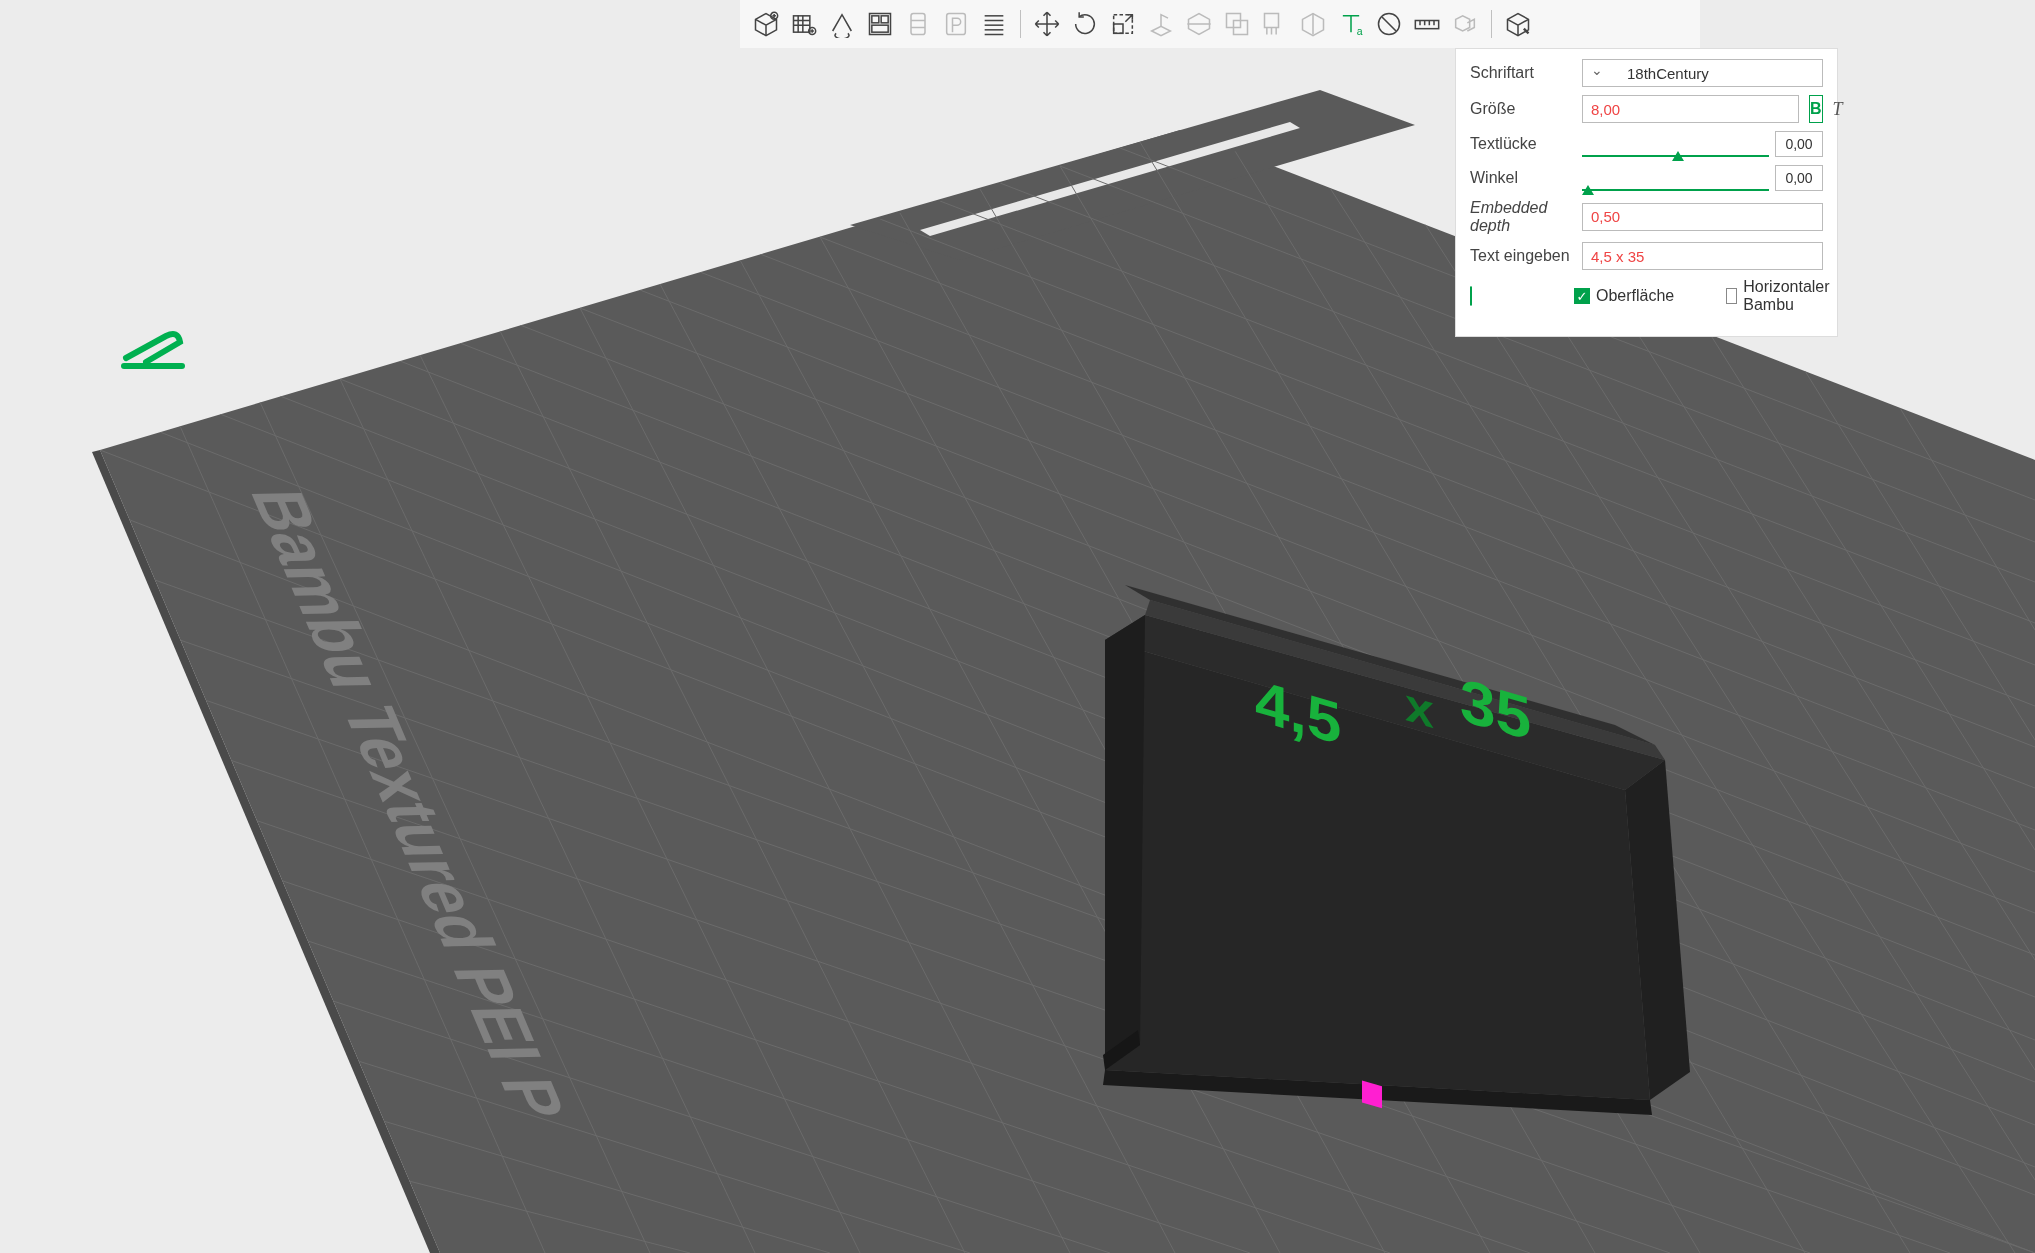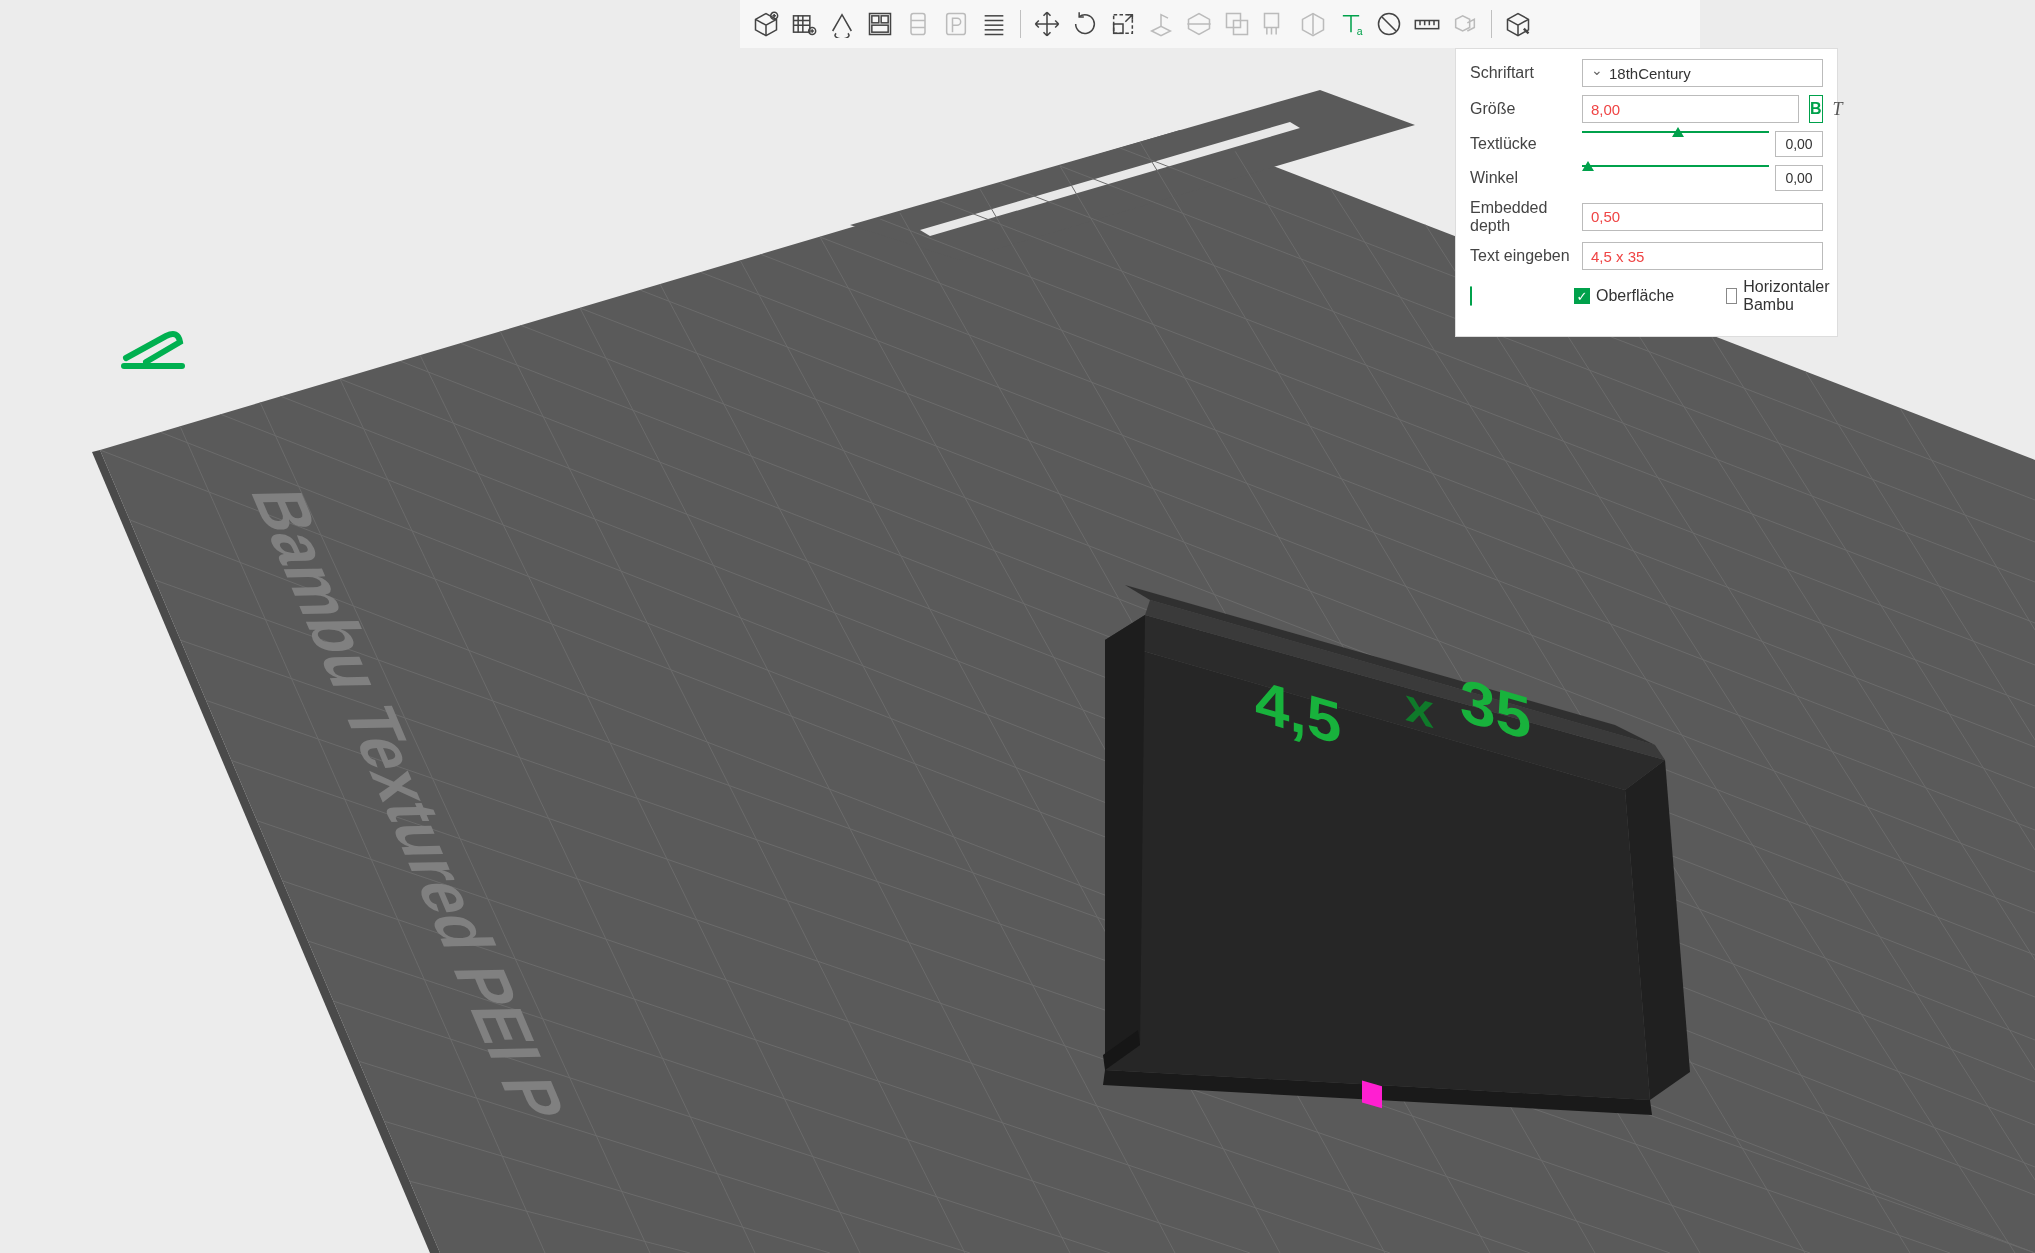--- a/index.html
+++ b/index.html
@@ -56,32 +56,32 @@
     font-size: 15px;
     background: #fff;
     color: #ef4444;
   }
   .dropdown {
     flex: 1; height: 28px; border: 1px solid #bbb;
     display: flex; align-items: center; padding: 0 8px; font-size: 15px;
     background: #fff; cursor: pointer; position: relative;
   }
   .dropdown::before { content: "⌄"; position: absolute; left: 8px; top: 2px; font-size: 14px; color: #666; }
-  .dropdown span { margin-left: 18px; }
+  .dropdown span { margin-left: 36px; }
   .sq-btn {
     width: 28px; height: 28px; border: 1px solid #00a14b;
     display: flex; align-items: center; justify-content: center;
     font-weight: bold; font-size: 16px; color: #00a14b; cursor: pointer;
     background: #fff;
   }
   .italic-btn {
     width: 24px; height: 28px; display: flex; align-items: center; justify-content: center;
     font-style: italic; font-size: 18px; font-family: "Times New Roman", serif; color: #555; cursor: pointer;
   }
-  .slider-wrap { flex: 1; display: flex; align-items: flex-start; gap: 6px; }
+  .slider-wrap { flex: 1; display: flex; align-items: flex-end; gap: 6px; }
   .slider-track {
     flex: 1; height: 2px; background: #00a14b; position: relative;
   }
   .slider-thumb {
     position: absolute; top: -4px; width: 0; height: 0;
     border-left: 6px solid transparent; border-right: 6px solid transparent;
     border-bottom: 10px solid #00a14b;
   }
   .slider-val {
     width: 48px; height: 26px; border: 1px solid #bbb; font-size: 14px;
@@ -97,21 +97,21 @@
       linear-gradient(#00a14b,#00a14b) 0 0/4px 3px no-repeat,
       linear-gradient(#00a14b,#00a14b) 6px 0/4px 3px no-repeat,
       linear-gradient(#00a14b,#00a14b) 12px 0/4px 3px no-repeat,
       linear-gradient(#00a14b,#00a14b) 0 6px/4px 3px no-repeat,
       linear-gradient(#00a14b,#00a14b) 6px 6px/10px 3px no-repeat;
   }
   .check { display: flex; align-items: center; gap: 6px; font-size: 16px; cursor: pointer; margin-left: 32px; }
   .checkbox { width: 16px; height: 16px; border: 1px solid #888; display: inline-flex; align-items: center; justify-content: center; }
   .checkbox.checked { background: #00a14b; border-color: #00a14b; }
   .checkbox.checked::after { content: "✓"; color: #fff; font-size: 13px; line-height: 1; }
-  .multiline-label { width: 102px; flex-shrink: 0; font-size: 16px; color: #444; line-height: 1.1; }
+  .multiline-label { width: 102px; flex-shrink: 0; font-size: 16px; color: #444; line-height: 1.1; font-style: italic; }
   
   
   .clip { position: absolute; left: 118px; top: 322px; }
   .clip svg { stroke: #00b050; stroke-width: 6; fill: none; stroke-linecap: round; }
 </style>
 </head>
 <body>
 
 <div class="viewport">
 

